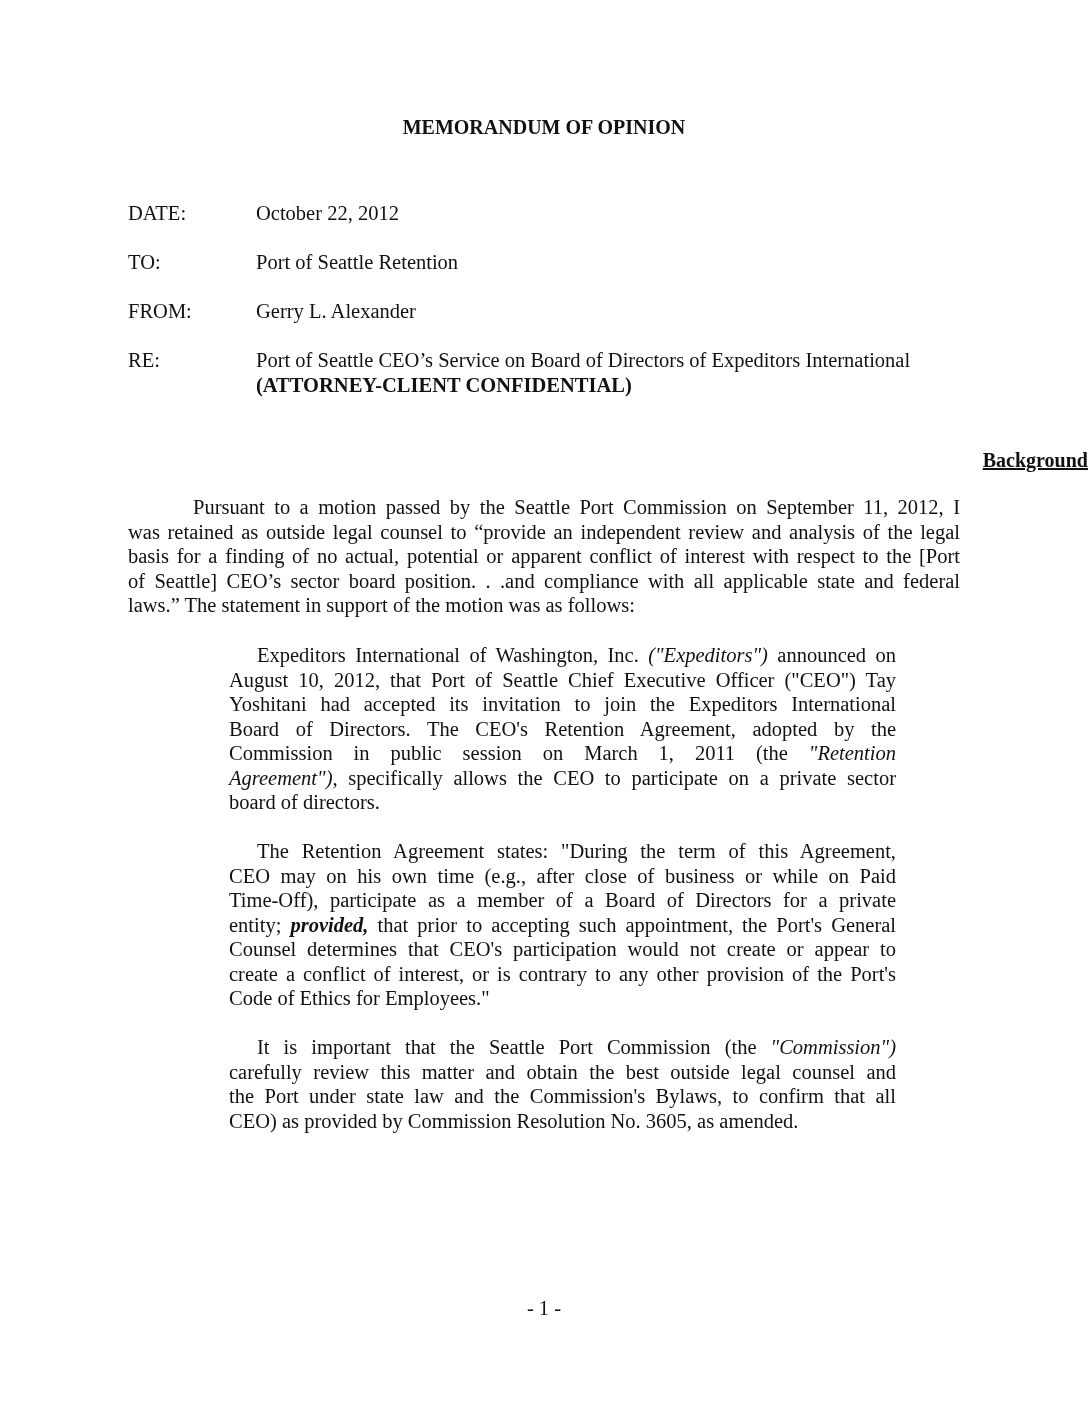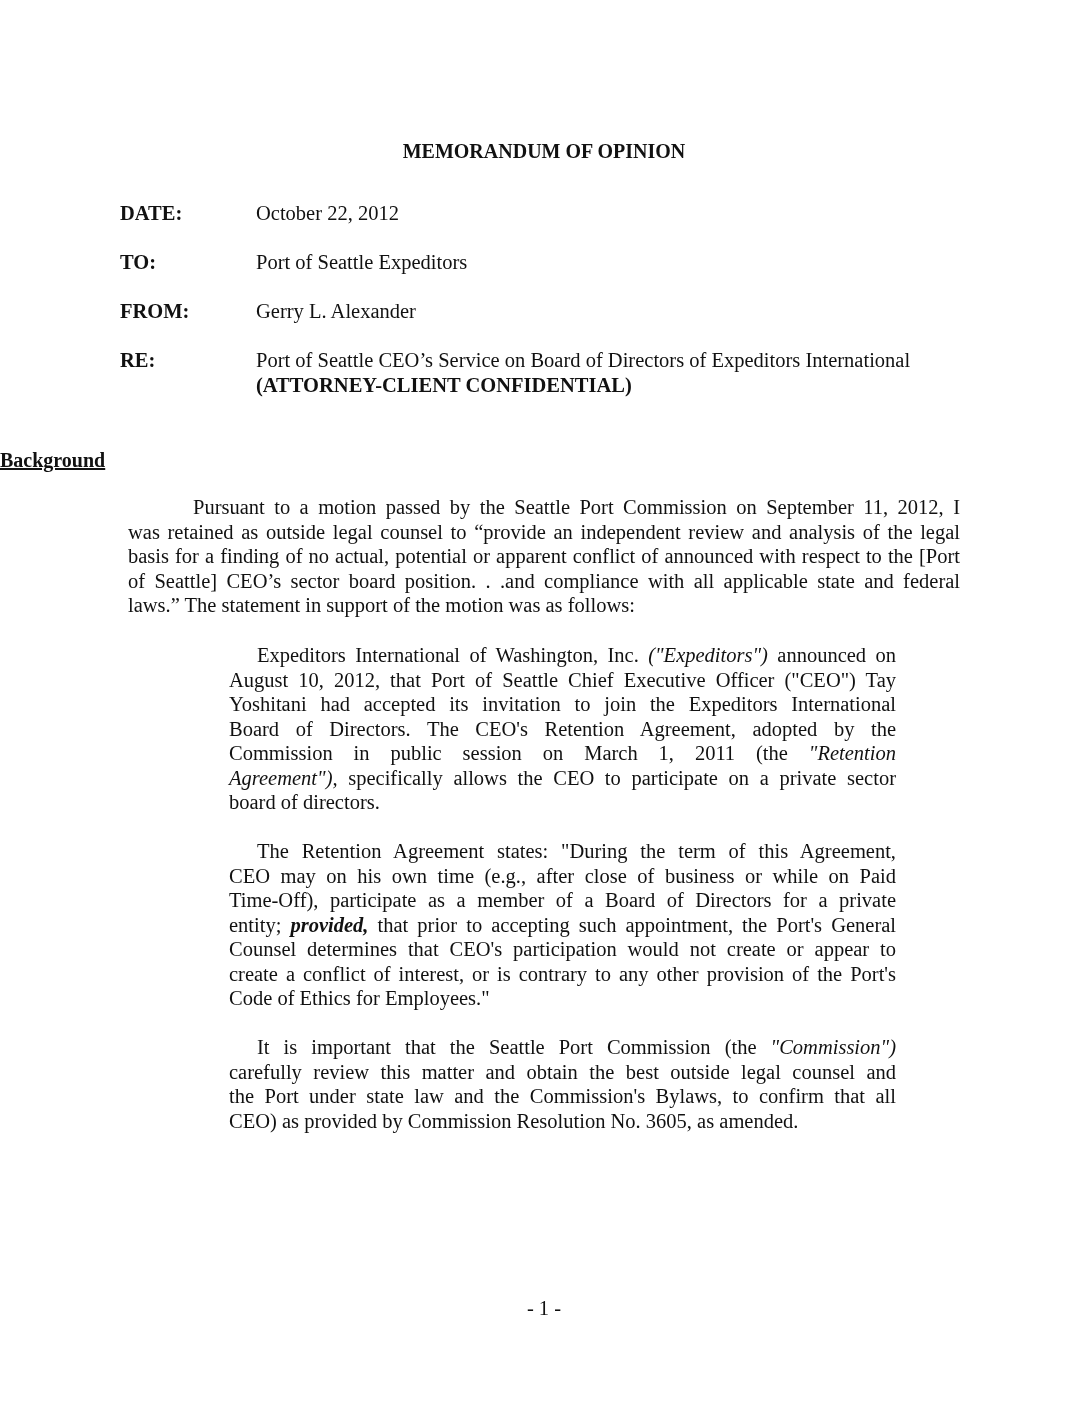--- a/index.html
+++ b/index.html
@@ -4,28 +4,28 @@
   <style>
     html, body { margin: 0; padding: 0; background: #ffffff; }
     body {
       width: 1088px; height: 1408px; position: relative; overflow: hidden;
       font-family: "Liberation Serif", "DejaVu Serif", serif;
       color: #111111;
       font-size: 20.5px;
     }
     .abs { position: absolute; }
     .title {
-      left: 0; width: 1088px; top: 140px; text-align: center;
+      left: 0; width: 1088px; top: 116px; text-align: center;
       font-weight: bold; font-size: 20px; letter-spacing: 0px;
     }
-    .hdr-label { left: 120px; font-weight: bold; }
+    .hdr-label { left: 128px; }
     .hdr-value { left: 256px; }
     .bold { font-weight: bold; }
     .heading {
-      left: 0; width: 1088px; top: 449px; text-align: left;
+      left: 0; width: 1088px; top: 449px; text-align: right;
       font-weight: bold; text-decoration: underline; font-size: 20px;
     }
     .para { position: absolute; }
     .para .line {
       display: block; height: 24.5px; line-height: 24.5px;
       text-align: justify; text-align-last: justify; white-space: nowrap;
     }
     .para .line.last { text-align-last: left; }
     .para .line span.j { display: inline-block; width: 100%; text-align: justify; text-align-last: justify; white-space: normal; }
     .para .line.last span.j { text-align-last: left; }
@@ -37,35 +37,35 @@
 </head>
 <body>
 
 <div>
   <div class="abs title">MEMORANDUM OF OPINION</div>
 
   <div class="abs hdr-label" style="top:202px">DATE:</div>
   <div class="abs hdr-value" style="top:202px">October 22, 2012</div>
 
   <div class="abs hdr-label" style="top:251px">TO:</div>
-  <div class="abs hdr-value" style="top:251px">Port of Seattle Expeditors</div>
+  <div class="abs hdr-value" style="top:251px">Port of Seattle Retention</div>
 
   <div class="abs hdr-label" style="top:300px">FROM:</div>
   <div class="abs hdr-value" style="top:300px">Gerry L. Alexander</div>
 
   <div class="abs hdr-label" style="top:349px">RE:</div>
   <div class="abs hdr-value" style="top:349px">Port of Seattle CEO’s Service on Board of Directors of Expeditors International</div>
   <div class="abs hdr-value bold" style="top:374px">(ATTORNEY-CLIENT CONFIDENTIAL)</div>
 
   <div class="abs heading">Background</div>
 
   <div class="para" id="intro" style="left:128px; top:495px; width:832px;">
       <div class="line indent1"><span class="j"><span>Pursuant to a motion passed by the Seattle Port Commission on September 11, 2012, I</span></span></div>
       <div class="line"><span class="j"><span>was retained as outside legal counsel to “provide an independent review and analysis of the legal</span></span></div>
-      <div class="line"><span class="j"><span>basis for a finding of no actual, potential or apparent conflict of announced with respect to the [Port</span></span></div>
+      <div class="line"><span class="j"><span>basis for a finding of no actual, potential or apparent conflict of interest with respect to the [Port</span></span></div>
       <div class="line"><span class="j"><span>of Seattle] CEO’s sector board position. . .and compliance with all applicable state and federal</span></span></div>
       <div class="line last"><span class="j"><span>laws.”  The statement in support of the motion was as follows:</span></span></div>
     </div>
   <div class="para" id="q1" style="left:229px; top:643px; width:667px;">
       <div class="line indent2"><span class="j"><span>Expeditors International of Washington, Inc. </span><i class="it">("Expeditors")</i><span> announced on</span></span></div>
       <div class="line"><span class="j"><span>August 10, 2012, that Port of Seattle Chief Executive Officer ("CEO") Tay</span></span></div>
       <div class="line"><span class="j"><span>Yoshitani had accepted its invitation to join the Expeditors International</span></span></div>
       <div class="line"><span class="j"><span>Board of Directors. The CEO's Retention Agreement, adopted by the</span></span></div>
       <div class="line"><span class="j"><span>Commission in public session on March 1, 2011 (the </span><i class="it">"Retention</i></span></div>
       <div class="line"><span class="j"><i class="it">Agreement"),</i><span> specifically allows the CEO to participate on a private sector</span></span></div>

